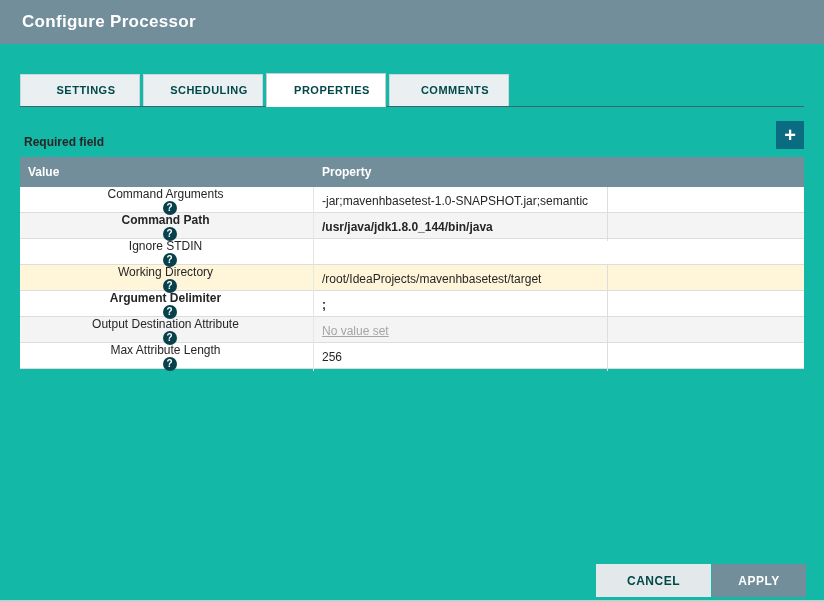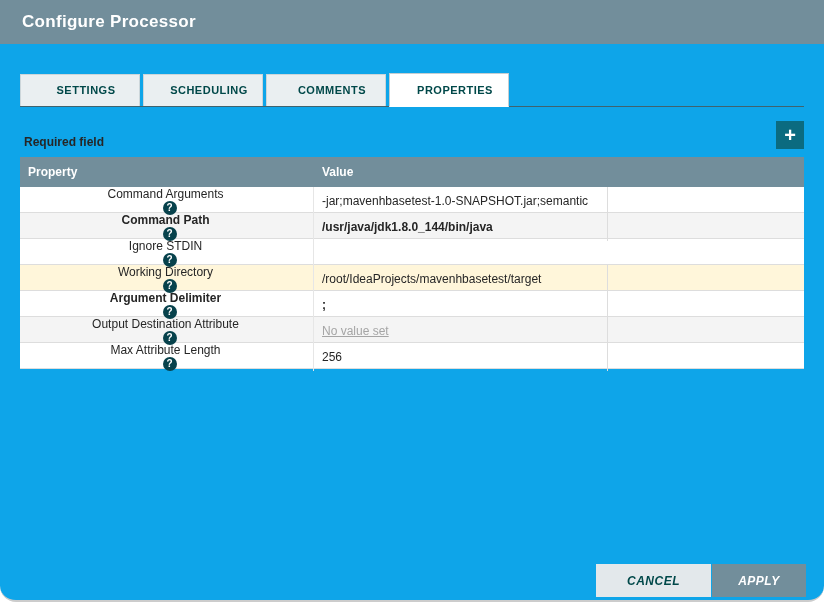--- a/index.html
+++ b/index.html
@@ -6,23 +6,22 @@
   html, body { margin: 0; padding: 0; background: #fff; }
   body {
     width: 824px; height: 602px;
     font-family: "Liberation Sans", sans-serif;
     color: #262626;
     overflow: hidden;
   }
   .dialog {
     position: relative;
     width: 824px; height: 602px;
-    background: #0ea5e9;
+    background: #14b8a6;
     border-bottom: 2px solid #cccccc;
-    border-radius: 16px;
   }
   
   .dialog-header {
     height: 44px;
     background: #728E9B;
     display: flex; align-items: center;
     padding: 0 22px;
   }
   .dialog-title {
     color: #ffffff;
@@ -152,21 +151,20 @@
     display: flex;
   }
   .btn {
     height: 33px;
     border: none;
     font-family: "Liberation Sans", sans-serif;
     font-size: 12px;
     font-weight: bold;
     letter-spacing: 0.5px;
     cursor: pointer;
-    font-style: italic;
   }
   .btn-cancel {
     width: 115px;
     background: #e3e8eb;
     color: #004849;
   }
   .btn-apply {
     width: 94px;
     background: #728E9B;
     color: #ffffff;
@@ -178,35 +176,35 @@
 
 <div class="dialog">
 
   <div class="dialog-header">
     <span class="dialog-title">Configure Processor</span>
   </div>
 
   <div class="tab-bar">
     <div class="tab">SETTINGS</div>
     <div class="tab">SCHEDULING</div>
+    <div class="tab active">PROPERTIES</div>
     <div class="tab">COMMENTS</div>
-    <div class="tab active">PROPERTIES</div>
   </div>
 
   <div class="panel-toolbar">
     <span class="required-label">Required field</span>
     <button class="add-btn">
       <span class="plus">+</span>
     </button>
   </div>
 
   <div class="prop-table">
     <div class="thead">
+      <div class="th">Value</div>
       <div class="th">Property</div>
-      <div class="th">Value</div>
       <div class="th"></div>
     </div>
 
     <div class="tr">
       <div class="td td-prop">
         <span class="prop-name">Command Arguments</span>
         <span class="help-icon">?</span>
       </div>
       <div class="td td-val">-jar;mavenhbasetest-1.0-SNAPSHOT.jar;semantic</div>
       <div class="td"></div>

